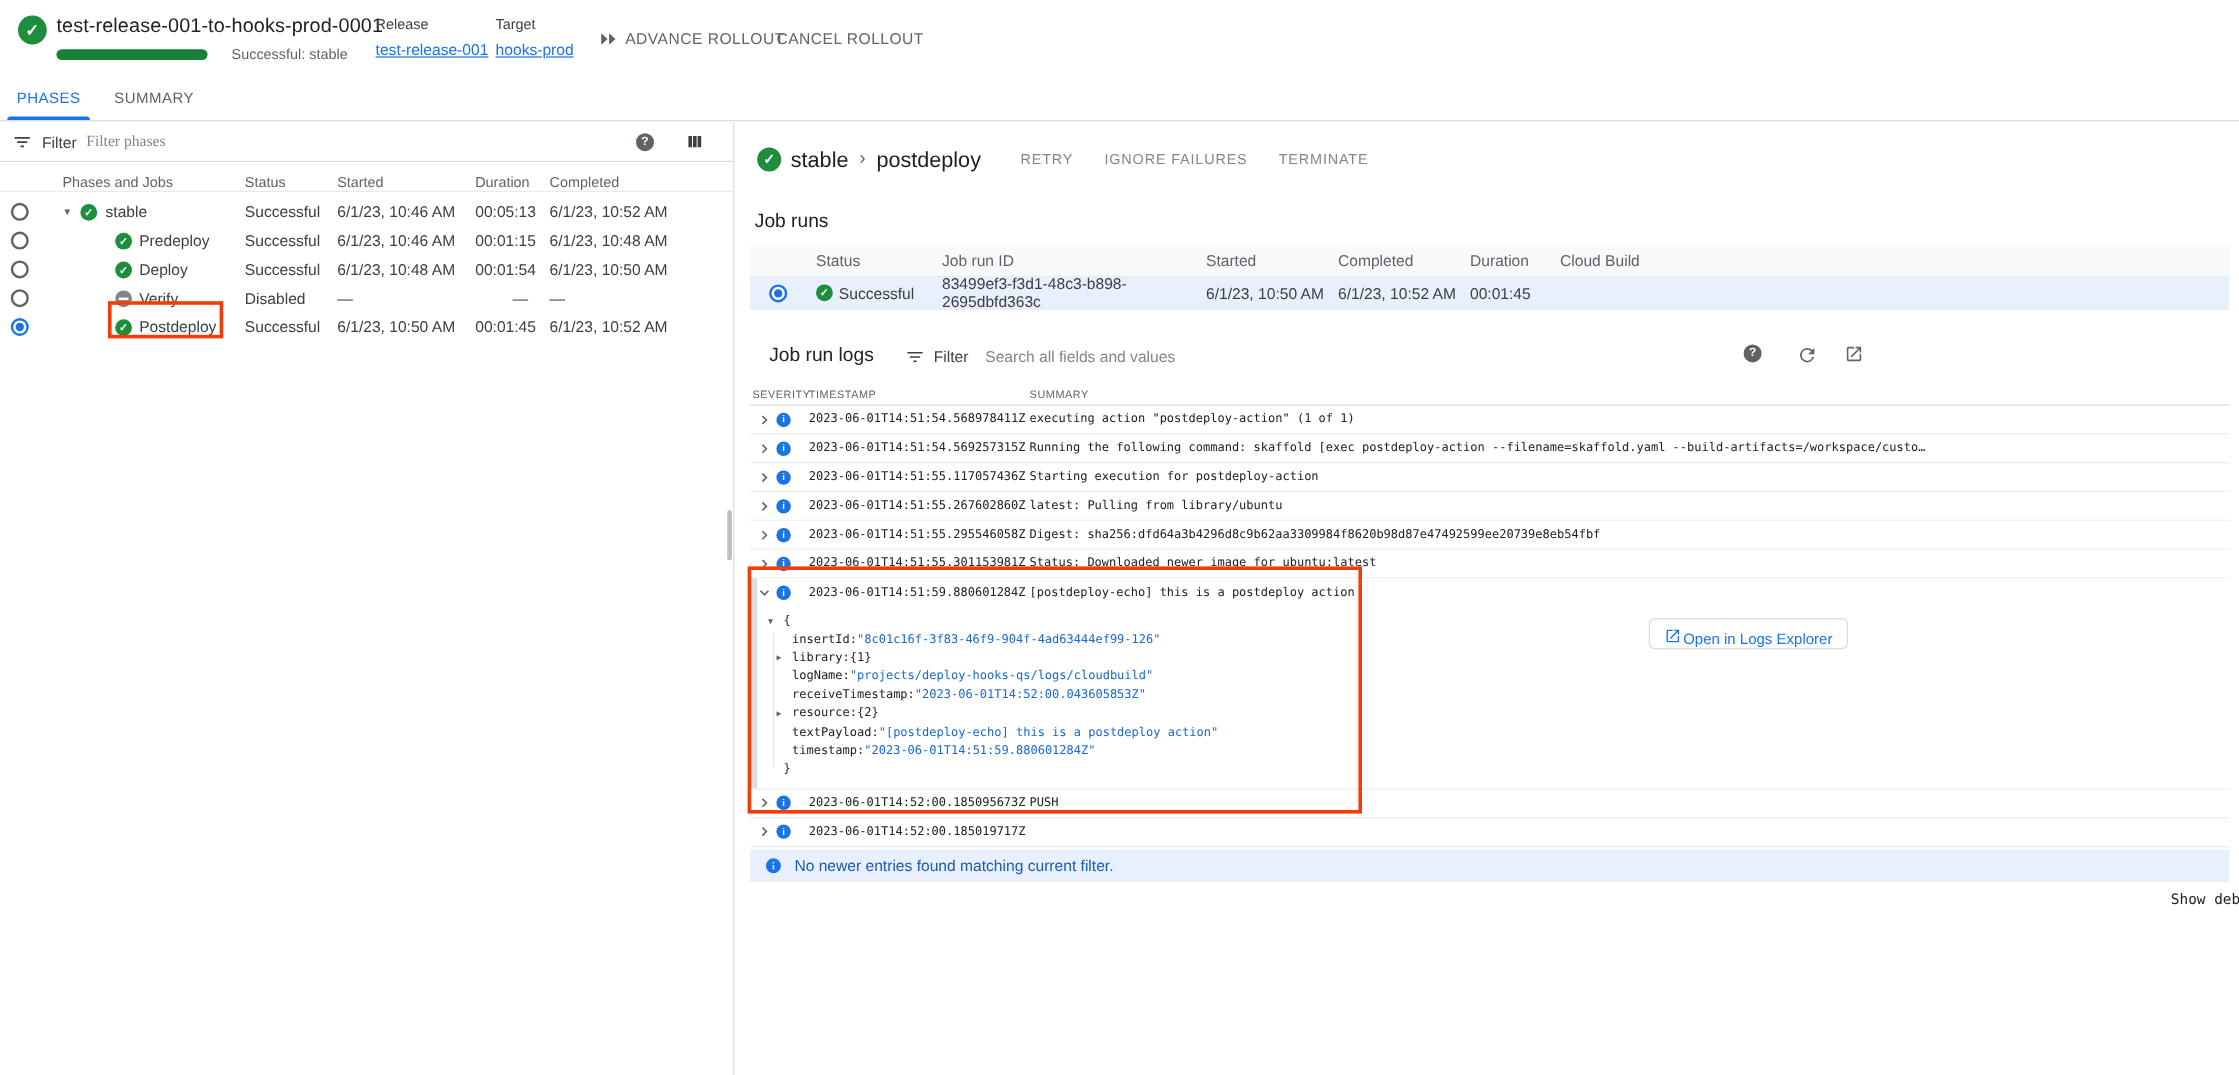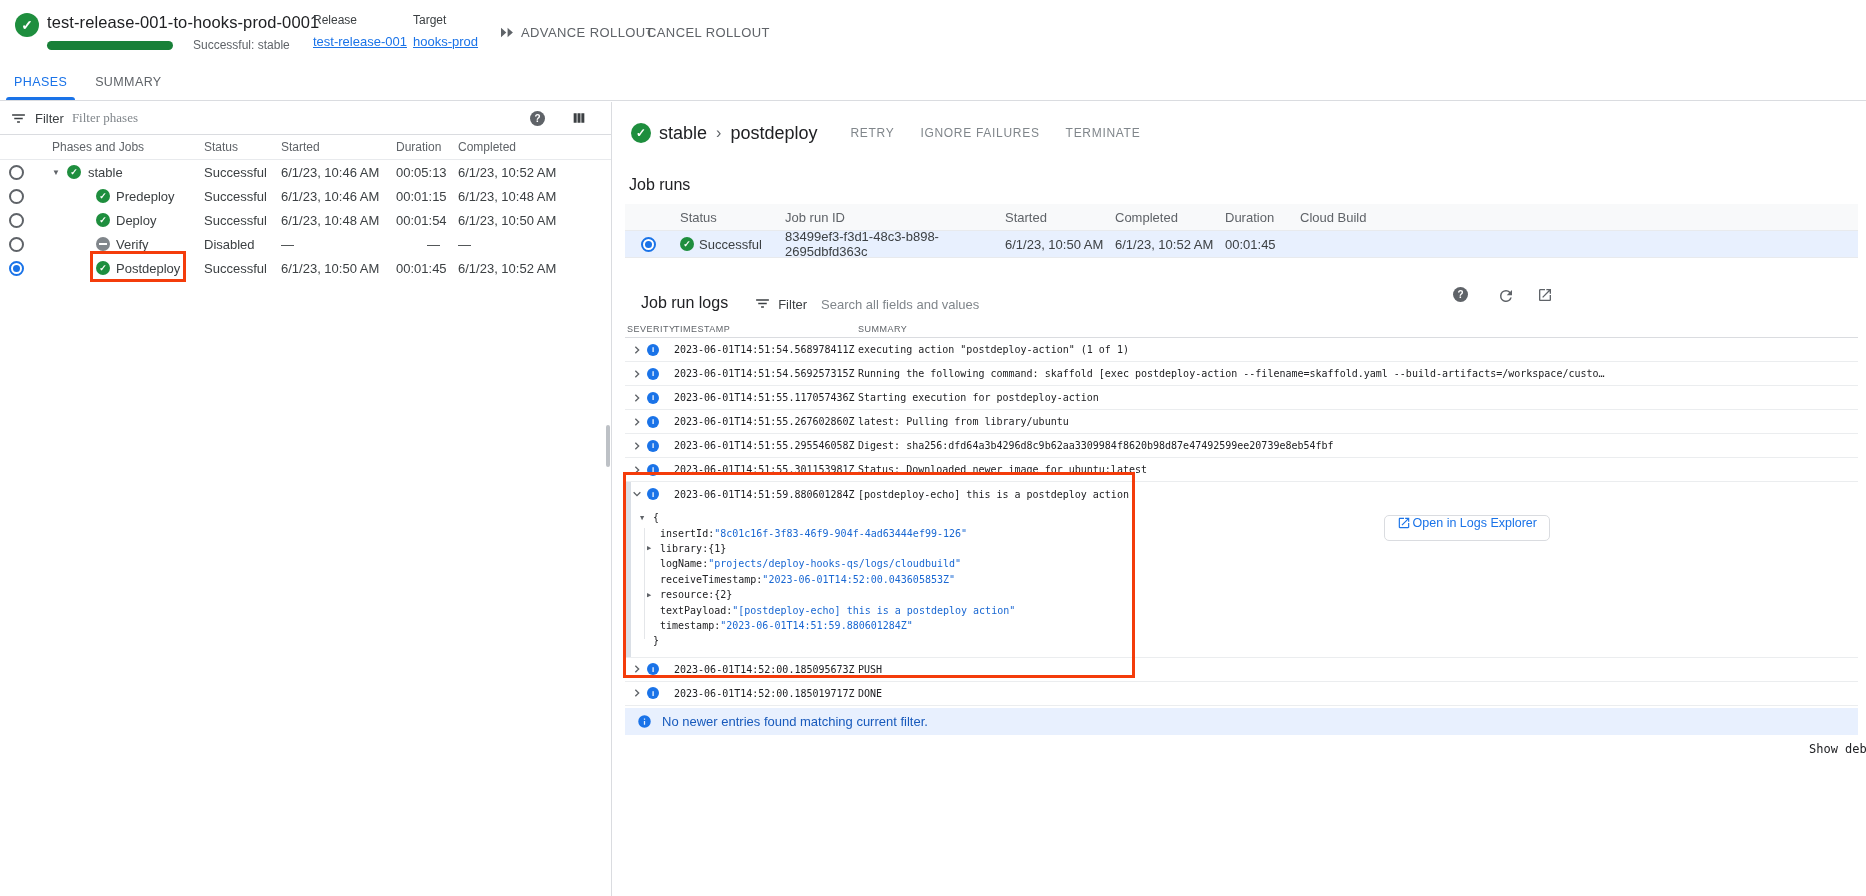--- a/index.html
+++ b/index.html
@@ -48,21 +48,21 @@
   .left-panel{position:absolute;top:102px;left:0;width:612px;bottom:0;border-right:1px solid var(--border)}
   .filter-bar{height:33px;display:flex;align-items:center;padding:0 10px;border-bottom:1px solid var(--border);gap:8px}
   .filter-label{font-size:13px;color:var(--dark-text)}
   .filter-input{flex:1;border:none;outline:none;font-size:13px;font-family:Liberation Serif, serif;color:#202124;min-width:40px}
   .filter-input::placeholder{color:#80868b}
   .help-icon{width:15px;height:15px;border-radius:50%;background:var(--gray-text);color:#fff;font-size:10px;
     font-weight:bold;display:inline-flex;align-items:center;justify-content:center;flex:none;cursor:pointer}
   .filter-bar .help-icon{margin-right:18px}
   .filter-bar .cols-icon{margin-right:14px;cursor:pointer}
 
-  .phases-header,.phase-row{display:flex;align-items:center}
+  .phases-header,.phase-row{display:flex;align-items:flex-end}
   .phases-header{height:25px;color:var(--gray-text);font-size:12px;border-bottom:1px solid #e8eaed}
   .phase-row{height:24px;font-size:13px;color:var(--dark-text);cursor:pointer}
   .pc-radio{width:46px;display:flex;align-items:center;padding-left:9px;flex:none}
   .pc-name{width:158px;display:flex;align-items:center;flex:none}
   .pc-status{width:77px;flex:none}
   .pc-started{width:115px;flex:none}
   .pc-duration{width:62px;flex:none;text-align:right;padding-right:18px}
   .pc-duration.hdr{text-align:left;padding-right:0}
   .pc-completed{flex:1}
   .phase-name{padding-left:6px;gap:7px}
@@ -91,21 +91,21 @@
   .jr-head{background:#f8f9fa;color:var(--gray-text);border-bottom:1px solid #e8eaed}
   .jr-row{background:var(--selected-row-bg);border-bottom:1px solid #e8eaed;cursor:pointer}
   .jrc-radio{width:40px;padding-left:16px;display:flex;align-items:center;flex:none}
   .jrc-status{width:120px;padding-left:15px;flex:none;display:flex;align-items:center;gap:5px}
   .jrc-id{width:220px;flex:none}
   .jrc-started{width:110px;flex:none}
   .jrc-completed{width:110px;flex:none}
   .jrc-duration{width:75px;flex:none}
   .jrc-cloudbuild{flex:1}
 
-  .logs-toolbar{position:relative;margin:24px 8px 0 12px;height:30px;display:flex;align-items:flex-end}
+  .logs-toolbar{position:relative;margin:24px 8px 0 12px;height:30px;display:flex;align-items:center}
   .logs-title{font-size:16px;font-weight:500;color:#202124;margin-left:16px}
   .logs-toolbar .filter-ic{margin-left:26px}
   .logs-toolbar .filter-label{margin-left:7px}
   .logs-search{border:none;outline:none;font-size:13px;font-family:inherit;color:#202124;margin-left:14px;width:420px}
   .logs-search::placeholder{color:#80868b}
   .tb-ic{position:absolute;top:5px;cursor:pointer}
   .tb-help{left:828px}
   .tb-refresh{left:872px}
   .tb-open{left:912px}
 
@@ -129,21 +129,21 @@
   .log-expanded .log-row{border-bottom:none}
   .json-block{position:relative;padding:4px 0 8px 15px;border-bottom:1px solid var(--row-border)}
   .json-block::before{content:"";position:absolute;left:19px;top:22px;bottom:18px;width:1px;background:#e4e6e9}
   .json-line{display:flex;align-items:center;height:15.4px;white-space:nowrap}
   .json-line.child{margin-left:7px}
   .json-arrow{width:13px;font-size:7px;color:var(--gray-text);cursor:pointer;flex:none}
   .json-key{color:#202124}
   .json-val{color:#202124}
   .json-val.string{color:#1967d2}
   .json-brace{color:#202124}
-  .open-logs-chip{position:absolute;right:308px;top:33px;display:flex;align-items:flex-start;gap:2px;height:26px;
+  .open-logs-chip{position:absolute;right:318px;top:33px;display:flex;align-items:flex-end;gap:2px;height:26px;
     padding:0 12px;border:1px solid var(--border);border-radius:5px;color:var(--accent-blue);
     font-family:"Liberation Sans",sans-serif;font-size:12.5px;font-weight:500;background:#fff}
 
   .logs-banner{margin-top:2px;height:27px;background:var(--banner-bg);display:flex;align-items:center;
     padding-left:12px;gap:10px;font-family:"Liberation Sans",sans-serif;font-size:13px;color:#185abc}
   .show-debug{margin:7px 0 0 1184px;font-size:12px;color:#202124;white-space:nowrap;cursor:pointer}
 
   
   .annotation{position:absolute;border:3px solid var(--annotation-red);pointer-events:none;z-index:50;background:transparent}
   .annotation.postdeploy{left:90px;top:251px;width:96px;height:31px}
@@ -498,21 +498,20 @@
           <div class="log-row">
             <div class="lr-sev">
               <span class="chev">
                 <svg width="10" height="10" viewBox="0 0 12 12" fill="none" stroke="#5f6368" stroke-width="1.6">
                   <path d="M4 2l4 4-4 4"></path>
                 </svg>
               </span>
               <span class="info-dot">i</span>
             </div>
             <div class="lr-ts">2023-06-01T14:52:00.185019717Z</div>
-            <div class="lr-sum">DONE</div>
           </div>
         </div>
       <div class="logs-banner">
         <svg width="15" height="15" viewBox="0 0 24 24" fill="#1a73e8">
             <path d="M12 2a10 10 0 1 0 0 20 10 10 0 0 0 0-20zm1 15h-2v-6h2v6zm0-8h-2V7h2v2z"></path>
           </svg>
         <span>No newer entries found matching current filter.</span>
       </div>
       <div class="show-debug">Show debug p</div>
     </div>

